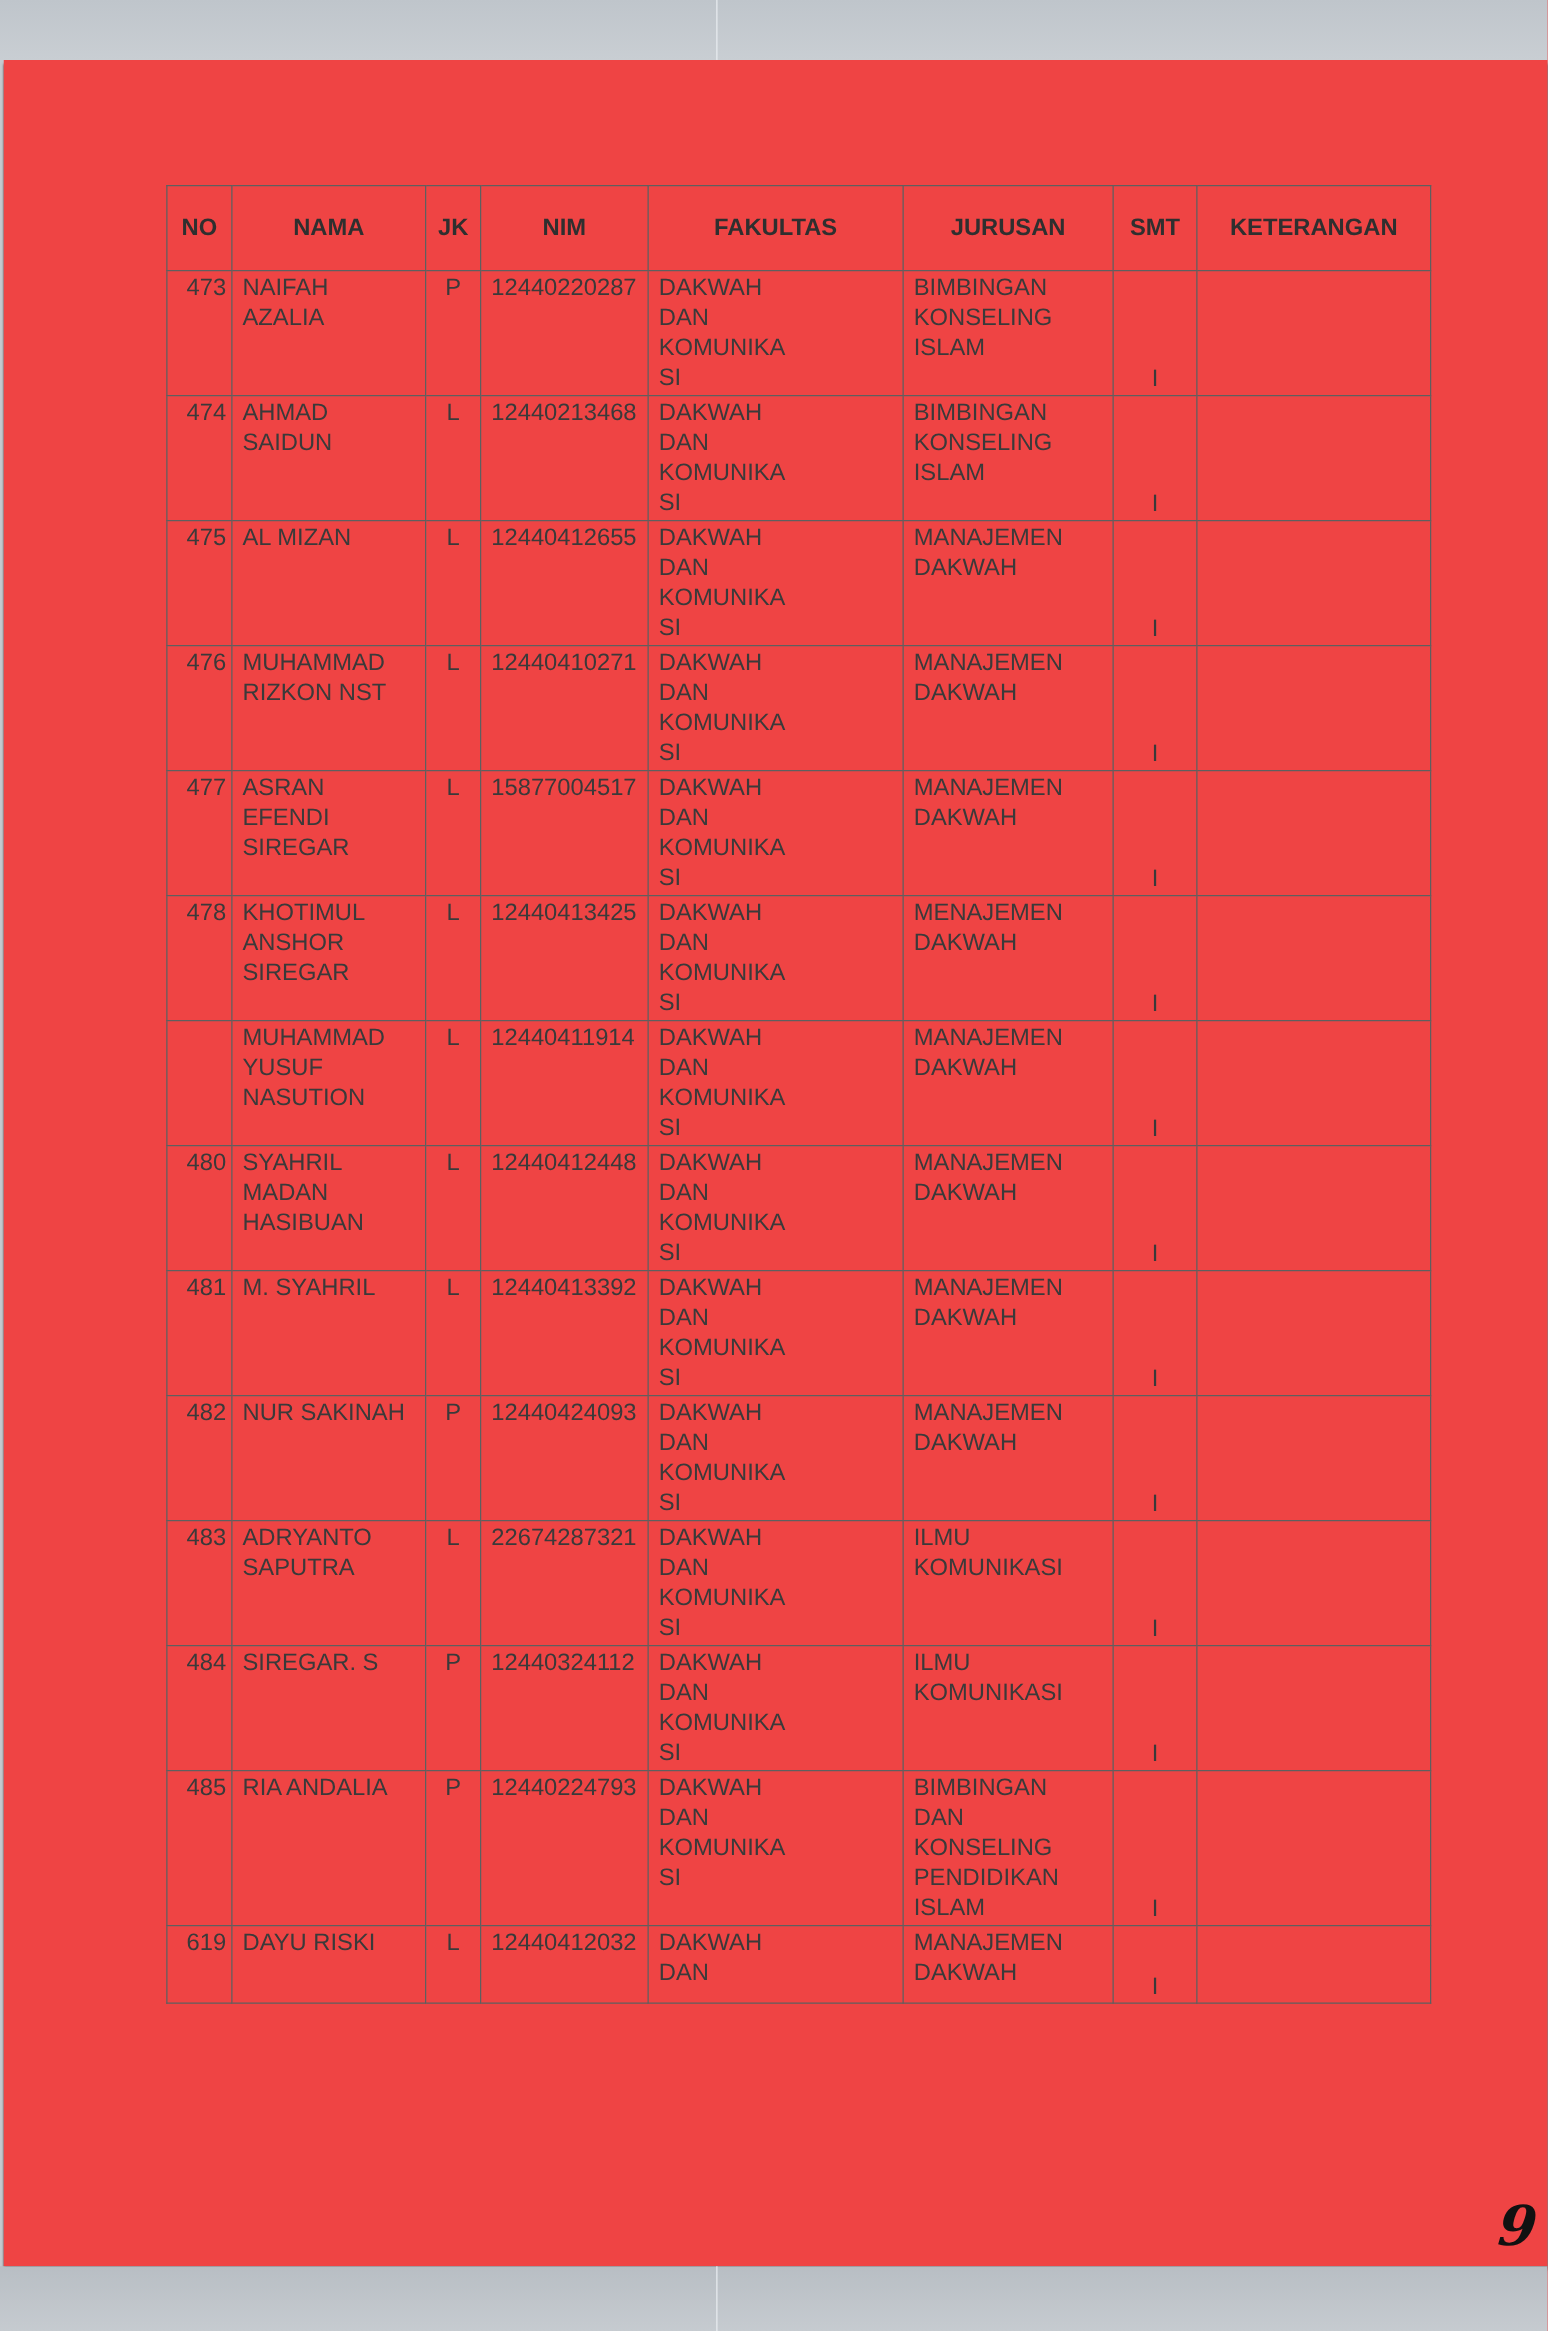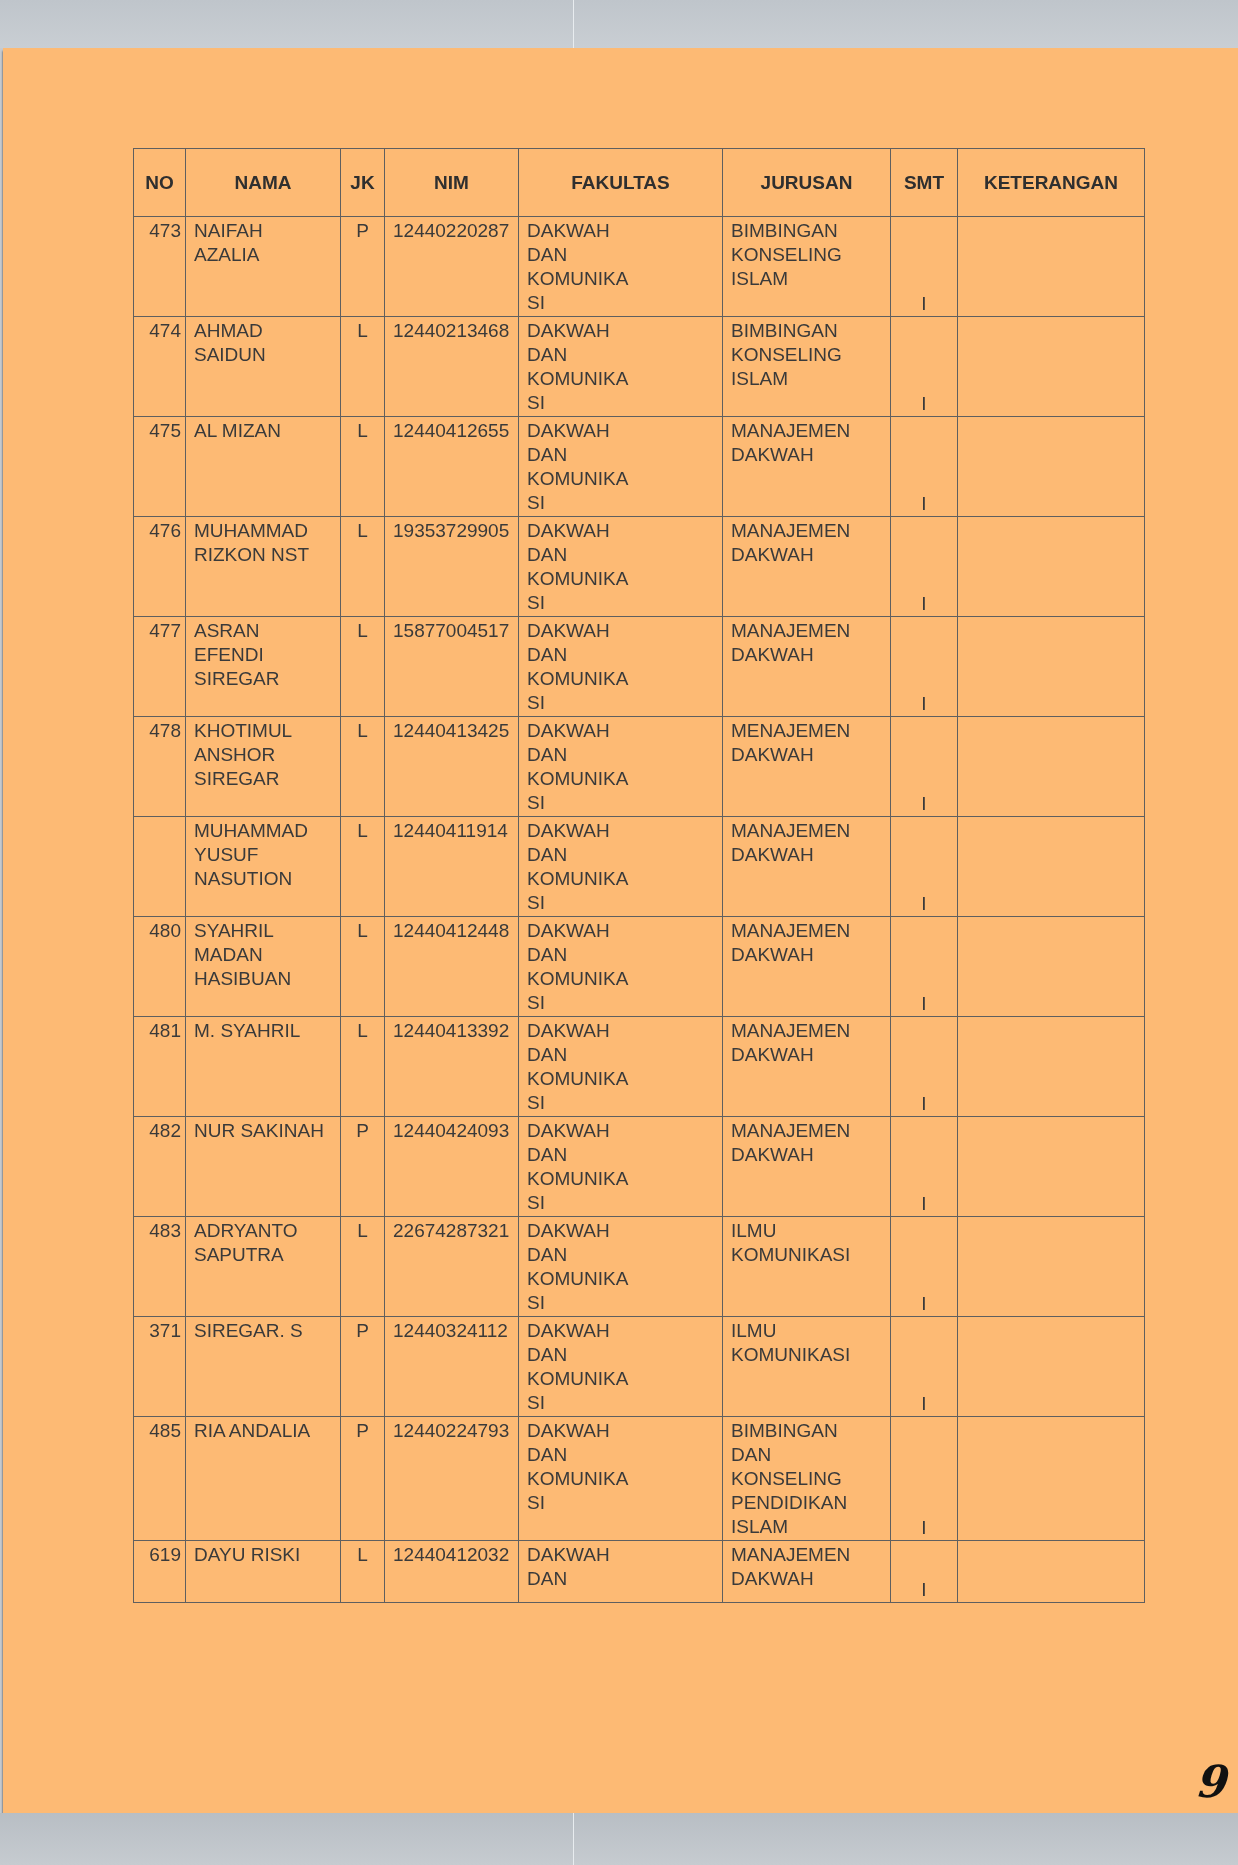--- a/index.html
+++ b/index.html
@@ -15,21 +15,21 @@
   .scan-top::after, .scan-bottom::after {
     content: ""; position: absolute; left: 573px; top: 0; width: 1px; height: 100%;
     background: #e8ecef;
   }
   .scan-bottom {
     position: absolute; left: 0; top: 1813px; width: 1238px; height: 52px;
     background: linear-gradient(#b8bec4, #c6cbd0);
   }
   .paper {
     position: absolute; left: 3px; top: 48px; width: 1235px; height: 1765px;
-    background: #fdba74;
+    background: #ef4444;
     box-shadow: 0 3px 2px #2d3035;
   }
   table.roster {
     position: absolute; left: 130px; top: 100px;
     border-collapse: collapse;
     table-layout: fixed;
     color: #3a3a3a;
     font-size: 19px;
     line-height: 24px;
   }
@@ -186,21 +186,21 @@
             <span class="wrap">476</span>
           </td>
           <td class="c-nama">
             <span class="wrap">MUHAMMAD
 RIZKON NST</span>
           </td>
           <td class="c-jk">
             <span class="wrap">L</span>
           </td>
           <td class="c-nim">
-            <span class="wrap">19353729905</span>
+            <span class="wrap">12440410271</span>
           </td>
           <td class="c-fak">
             <span class="wrap">DAKWAH
 DAN
 KOMUNIKA
 SI</span>
           </td>
           <td class="c-jur">
             <span class="wrap">MANAJEMEN
 DAKWAH</span>
@@ -426,21 +426,21 @@
           </td>
           <td class="c-smt">
             <span class="wrap">I</span>
           </td>
           <td class="c-ket">
             <span class="wrap"></span>
           </td>
         </tr>
         <tr class="row">
           <td class="c-no">
-            <span class="wrap">371</span>
+            <span class="wrap">484</span>
           </td>
           <td class="c-nama">
             <span class="wrap">SIREGAR. S</span>
           </td>
           <td class="c-jk">
             <span class="wrap">P</span>
           </td>
           <td class="c-nim">
             <span class="wrap">12440324112</span>
           </td>

